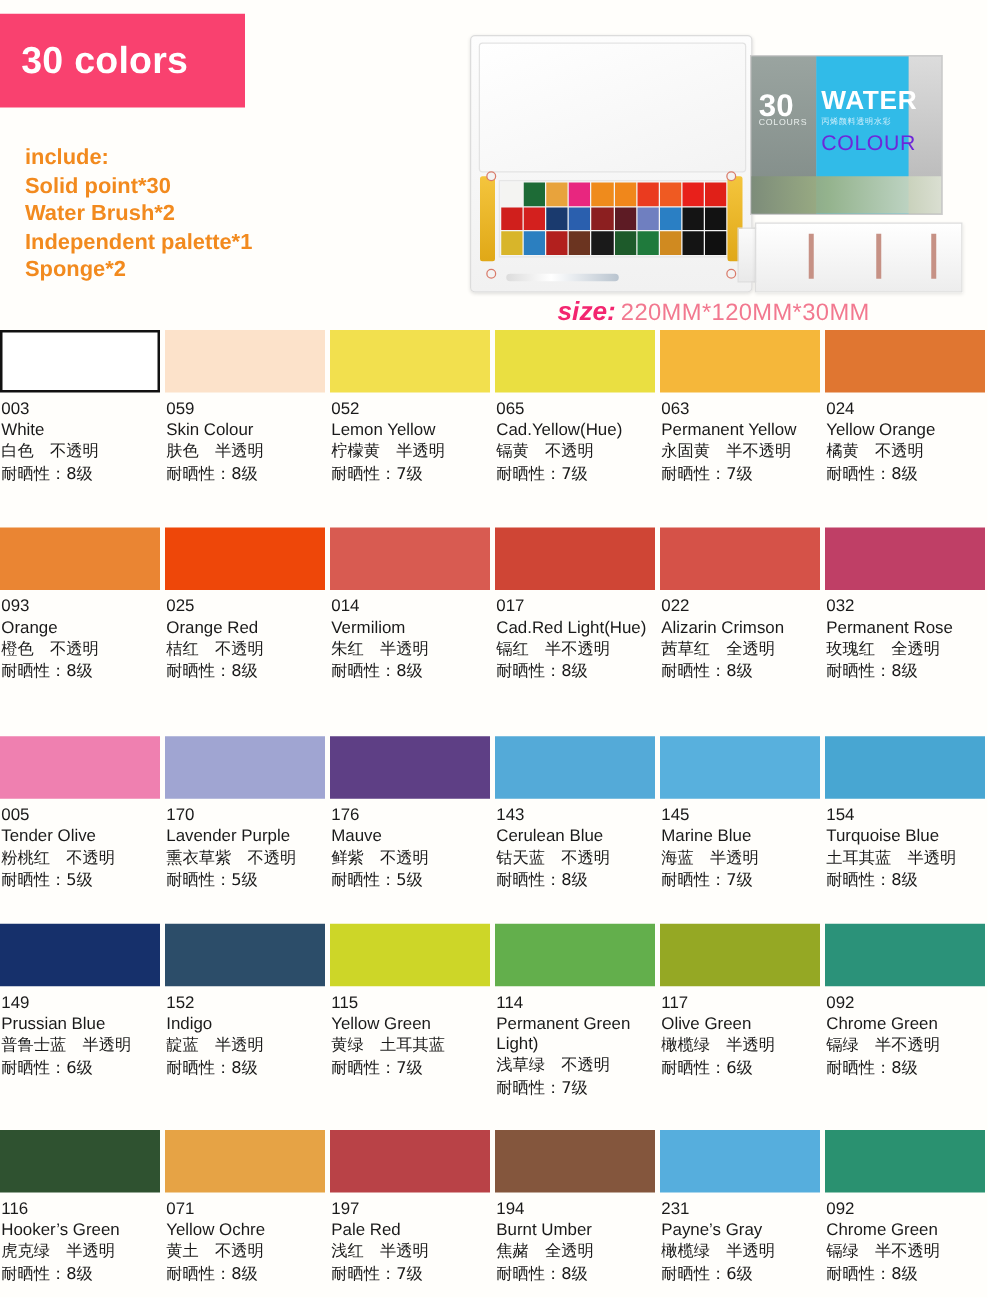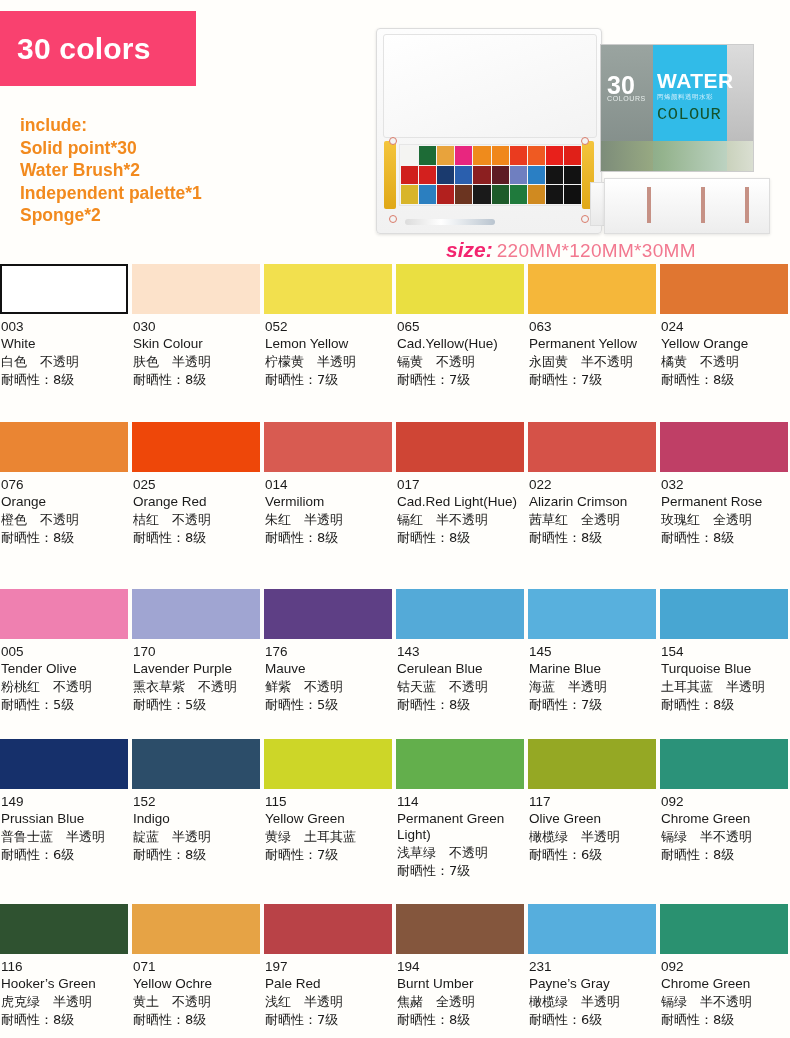--- a/index.html
+++ b/index.html
@@ -160,21 +160,21 @@
   .box-water {
     position: absolute; left: 56px; top: 24px;
     color: #ffffff; font-size: 21px; font-weight: bold; letter-spacing: .5px;
   }
   .box-cn {
     position: absolute; left: 56px; top: 48px;
     color: #cfeefb; font-size: 6.5px; letter-spacing: .5px;
   }
   .box-colour {
     position: absolute; left: 56px; top: 60px;
-    color: #14532d; font-size: 17px; letter-spacing: .5px; font-family: Liberation Mono, monospace;
+    color: #6d28d9; font-size: 17px; letter-spacing: .5px;
   }
   .box-photo-strip {
     position: absolute; left: 0; bottom: 0; width: 154px; height: 30px;
     background: linear-gradient(90deg,#7c8c78,#9fb283 40%,#dfe4d6);
     opacity: .9;
   }
   .tray {
     position: absolute;
     left: 236px; bottom: 8px;
     width: 166px; height: 56px;
@@ -340,21 +340,21 @@
           <div class="meta">
             <div class="code">003</div>
             <div class="name">White</div>
             <div class="cn">白色　不透明</div>
             <div class="light">耐晒性：8级</div>
           </div>
         </div>
         <div class="cell">
           <div class="swatch" style="background: rgb(252, 226, 202);"></div>
           <div class="meta">
-            <div class="code">030</div>
+            <div class="code">059</div>
             <div class="name">Skin Colour</div>
             <div class="cn">肤色　半透明</div>
             <div class="light">耐晒性：8级</div>
           </div>
         </div>
         <div class="cell">
           <div class="swatch" style="background: rgb(242, 224, 78);"></div>
           <div class="meta">
             <div class="code">052</div>
             <div class="name">Lemon Yellow</div>
@@ -387,21 +387,21 @@
             <div class="name">Yellow Orange</div>
             <div class="cn">橘黄　不透明</div>
             <div class="light">耐晒性：8级</div>
           </div>
         </div>
       </div>
       <div class="row" style="min-height: 150px;">
         <div class="cell">
           <div class="swatch" style="background: rgb(234, 133, 51);"></div>
           <div class="meta">
-            <div class="code">076</div>
+            <div class="code">093</div>
             <div class="name">Orange</div>
             <div class="cn">橙色　不透明</div>
             <div class="light">耐晒性：8级</div>
           </div>
         </div>
         <div class="cell">
           <div class="swatch" style="background: rgb(238, 71, 9);"></div>
           <div class="meta">
             <div class="code">025</div>
             <div class="name">Orange Red</div>

